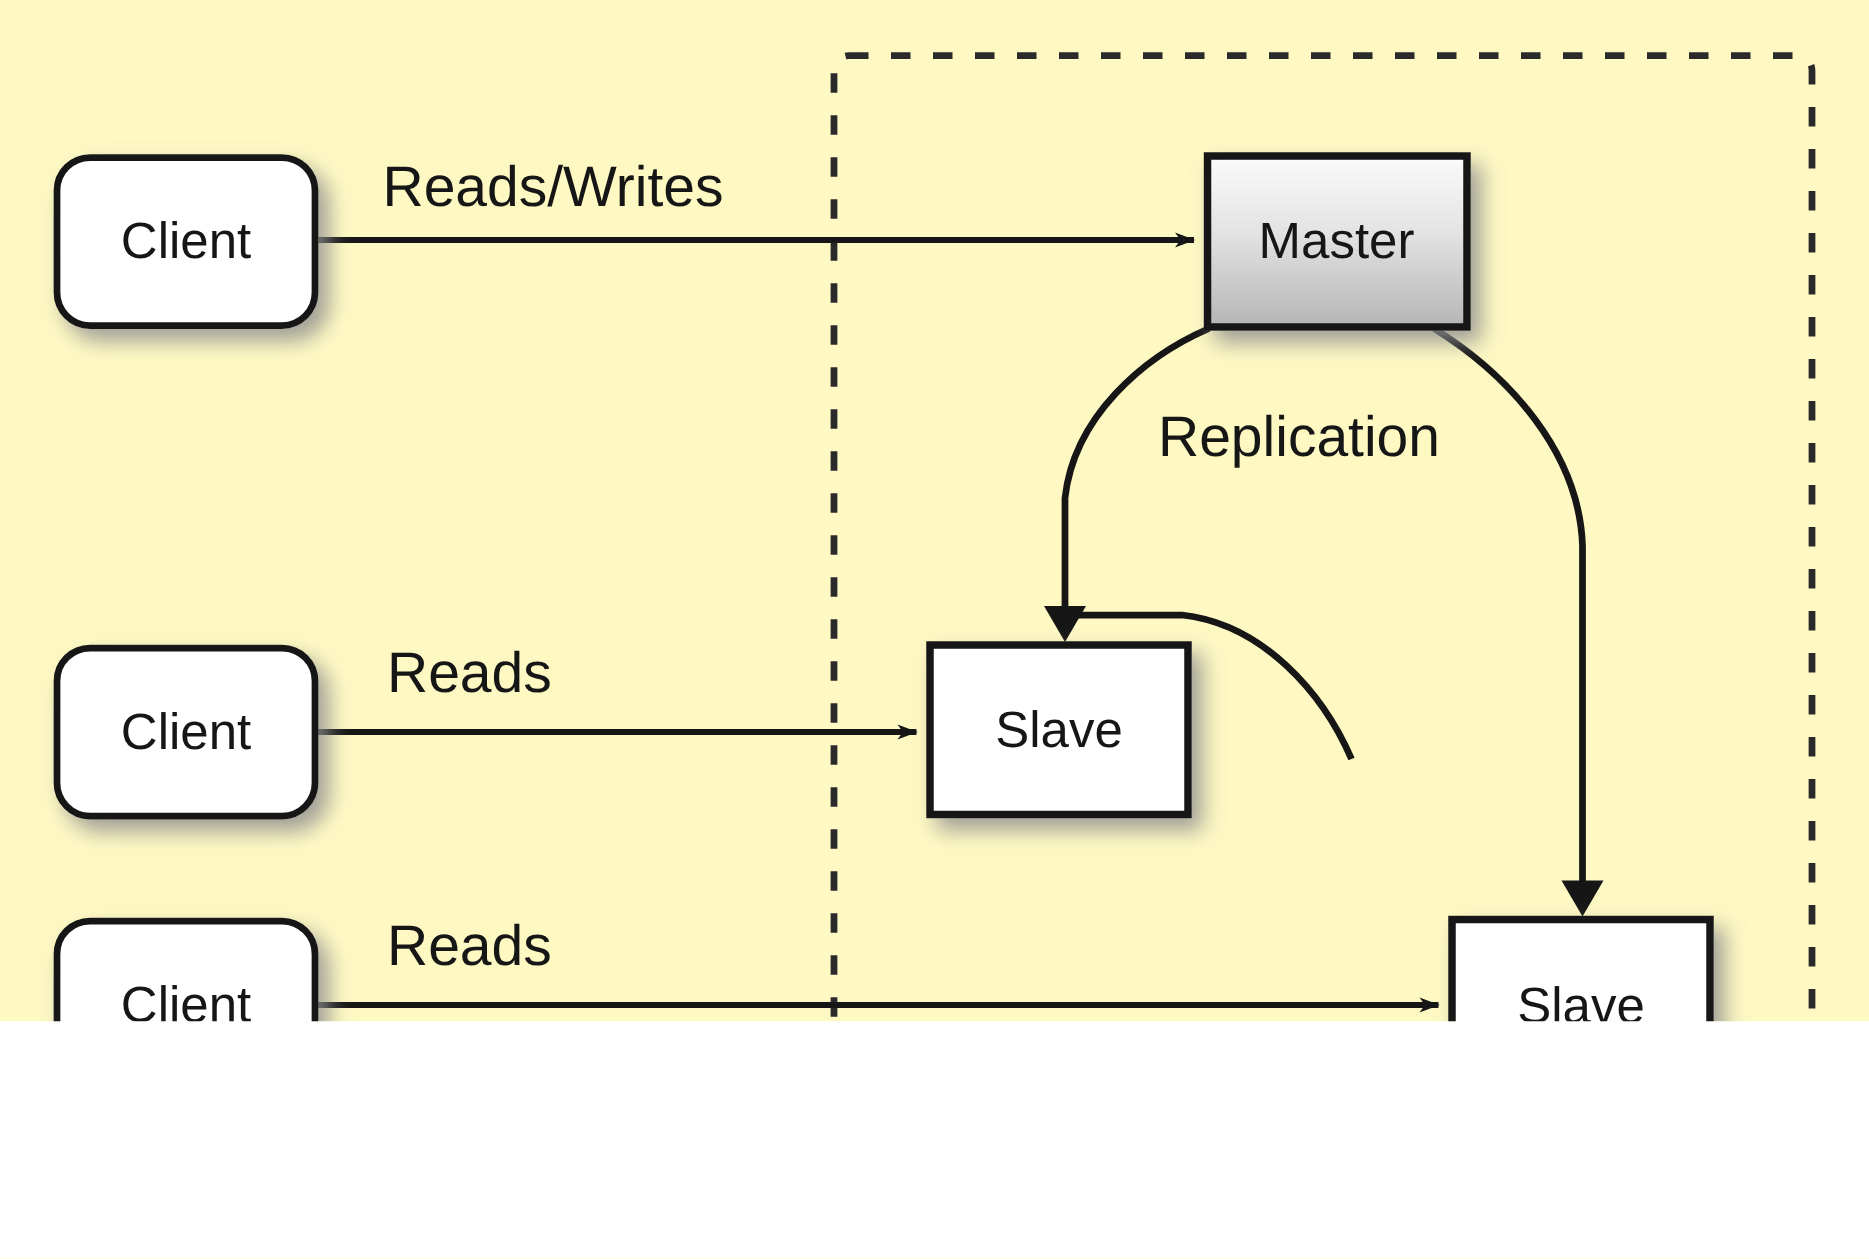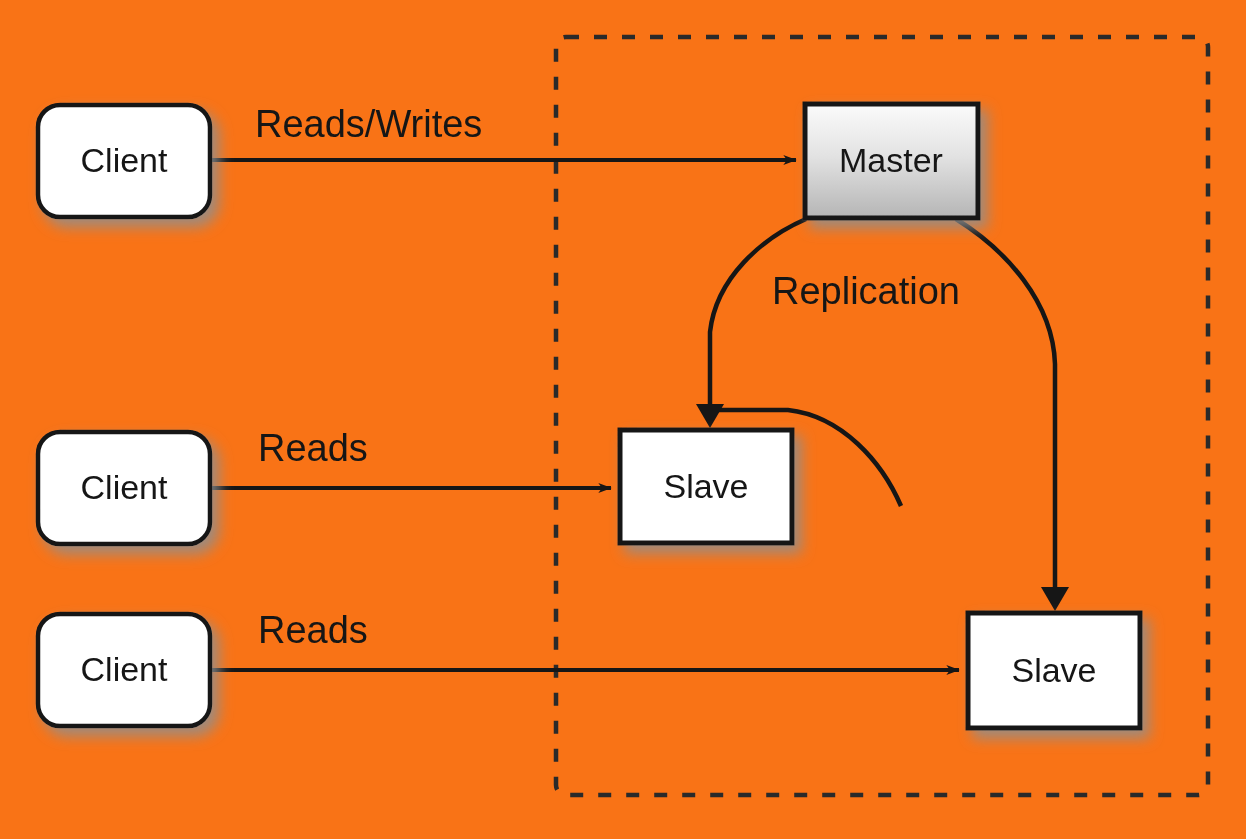--- a/index.html
+++ b/index.html
@@ -6,22 +6,22 @@
     margin: 0;
     padding: 0;
     background: #ffffff;
   }
   body {
     font-family: "Liberation Sans", sans-serif;
   }
   #canvas {
     position: relative;
     width: 1246px;
-    height: 839px;
-    background: #f97316;
+    height: 681px;
+    background: #fef9c3;
     overflow: hidden;
   }
   #diagram-svg {
     position: absolute;
     left: 0;
     top: 0;
     width: 1246px;
     height: 839px;
     display: block;
   }

